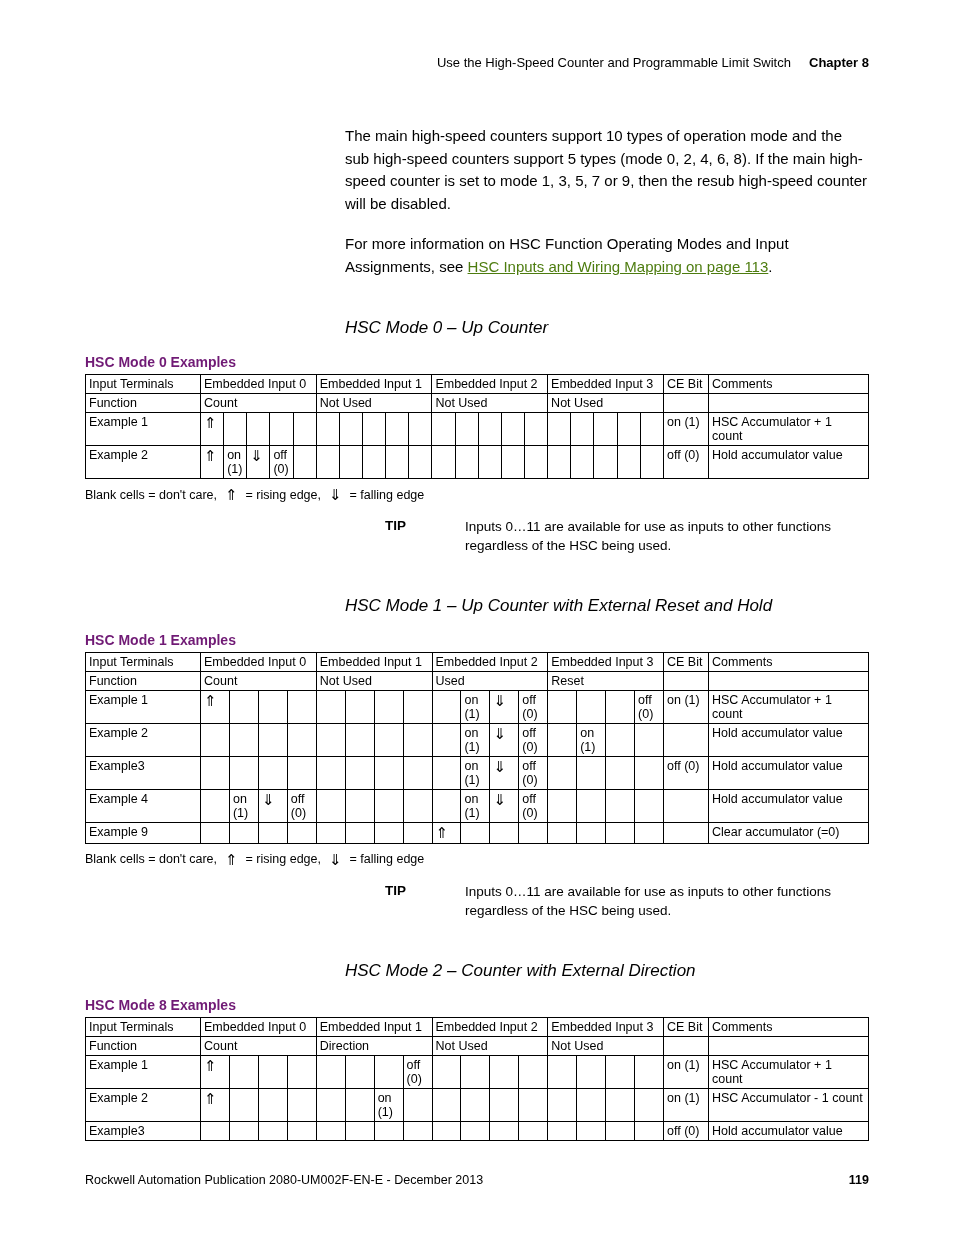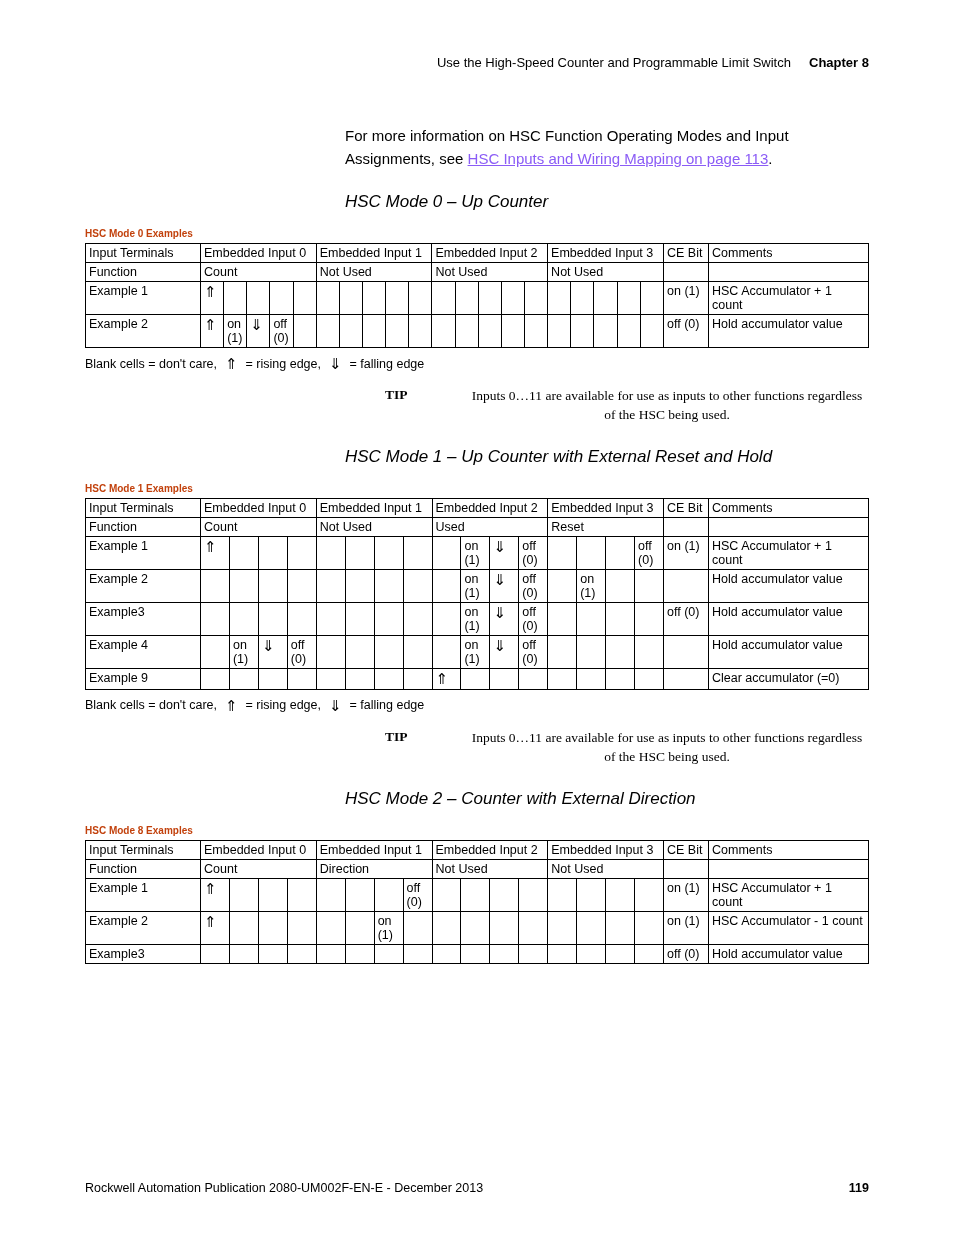--- a/index.html
+++ b/index.html
@@ -25,48 +25,47 @@
     font-size: 13px;
     margin-bottom: 55px;
   }
   .header-line .chapter { font-weight: bold; }
   .body-text {
     margin-left: 260px;
     line-height: 1.5;
     font-size: 15px;
     margin-bottom: 18px;
   }
-  .body-text a { color: #8b5cf6; text-decoration: underline; }
+  .body-text a { color: #4d7c0f; text-decoration: underline; }
   .mode-title {
     margin-left: 260px;
     font-style: italic;
     font-size: 17px;
-    margin-top: 22px;
+    margin-top: 40px;
     margin-bottom: 16px;
   }
   .tbl-caption {
     font-weight: bold;
-    font-size: 10px;
+    font-size: 14px;
     margin-bottom: 4px;
-    color: #c2410c;
+    color: #701a75;
   }
   .tipblock {
     display: flex;
     margin-left: 300px;
     margin-top: 16px;
     margin-bottom: 8px;
     font-size: 13.5px;
-    font-family: Liberation Serif, serif;
   }
   .tipblock .tip-label {
     font-weight: bold;
     width: 80px;
     flex: none;
   }
-  .tipblock .tip-text { line-height: 1.4; text-align: center; }
+  .tipblock .tip-text { line-height: 1.4; }
   .legend {
     font-size: 12.5px;
     margin-top: 8px;
     margin-bottom: 8px;
     display: flex;
     align-items: center;
     gap: 8px;
   }
   .arrow {
     display: inline-block;
@@ -87,38 +86,39 @@
     padding: 2px 3px;
     text-align: left;
     vertical-align: top;
     font-weight: normal;
     overflow: hidden;
   }
   table.data th { font-weight: normal; }
   table.data .wider { width: 115px; }
   .footer {
     position: absolute;
-    left: 85px; right: 85px; bottom: 40px;
+    left: 85px; right: 85px; bottom: 48px;
     display: flex;
     justify-content: space-between;
     font-size: 12.5px;
   }
   .footer .pnum { font-weight: bold; }
 </style>
 </head>
 <body>
 
 <div class="page">
 
   <div class="header-line">
     <span>Use the High-Speed Counter and Programmable Limit Switch</span>
     &nbsp;&nbsp;&nbsp;
     <span class="chapter">Chapter 8</span>
   </div>
 
+  <div class="body-text">The main high-speed counters support 10 types of operation mode and the sub high-speed counters support 5 types (mode 0, 2, 4, 6, 8). If the main high-speed counter is set to mode 1, 3, 5, 7 or 9, then the resub high-speed counter will be disabled.</div>
 
   <div class="body-text">
     <span>For more information on HSC Function Operating Modes and Input Assignments, see </span><a href="#">HSC Inputs and Wiring Mapping on page 113</a><span>.</span>
   </div>
 
   <div class="mode-title">HSC Mode 0 – Up Counter</div>
   <div class="tbl-caption">HSC Mode 0 Examples</div>
 
   <table class="data">
     <colgroup>

